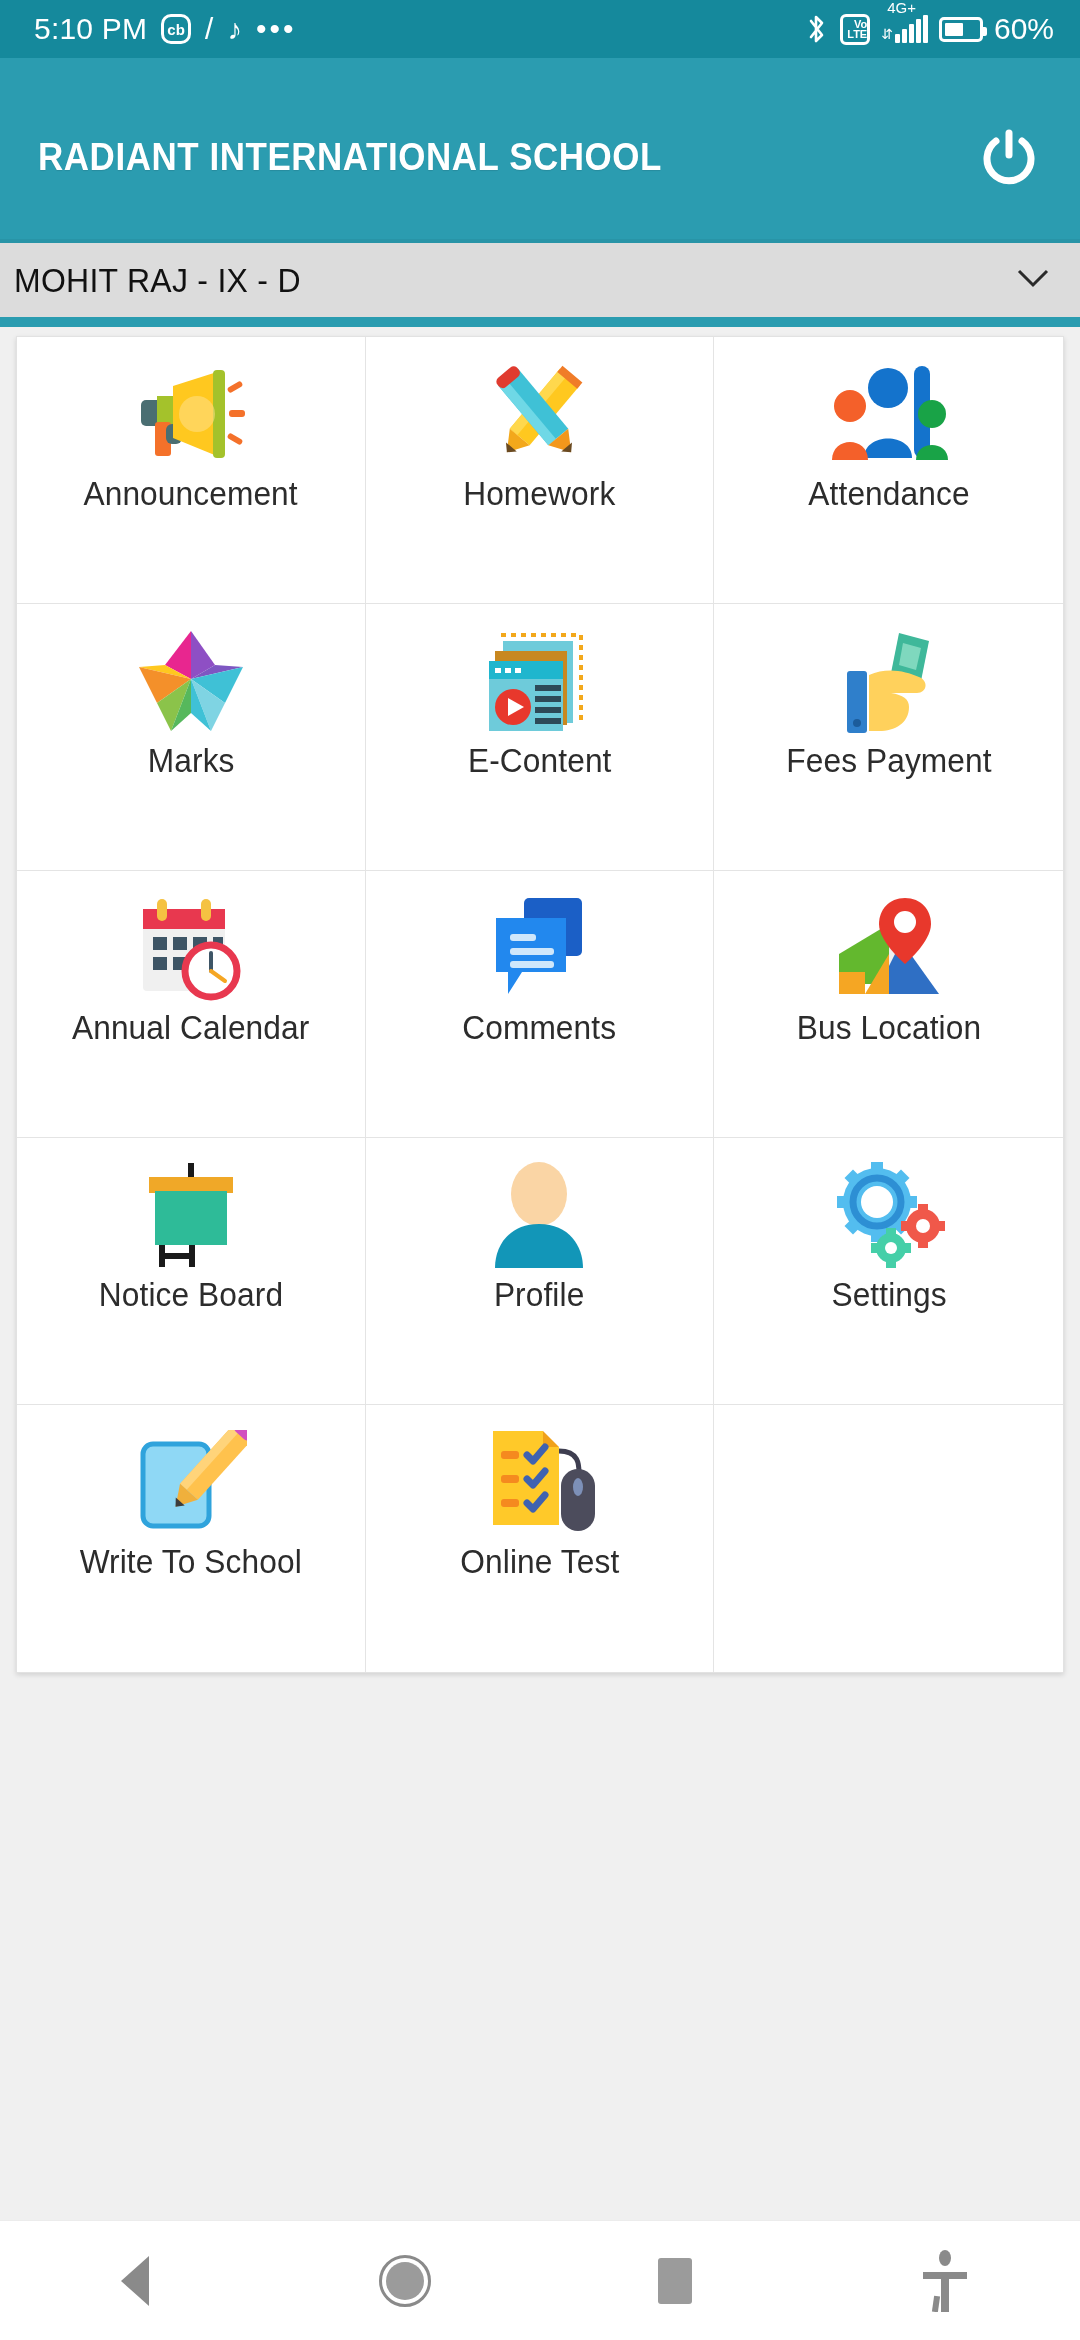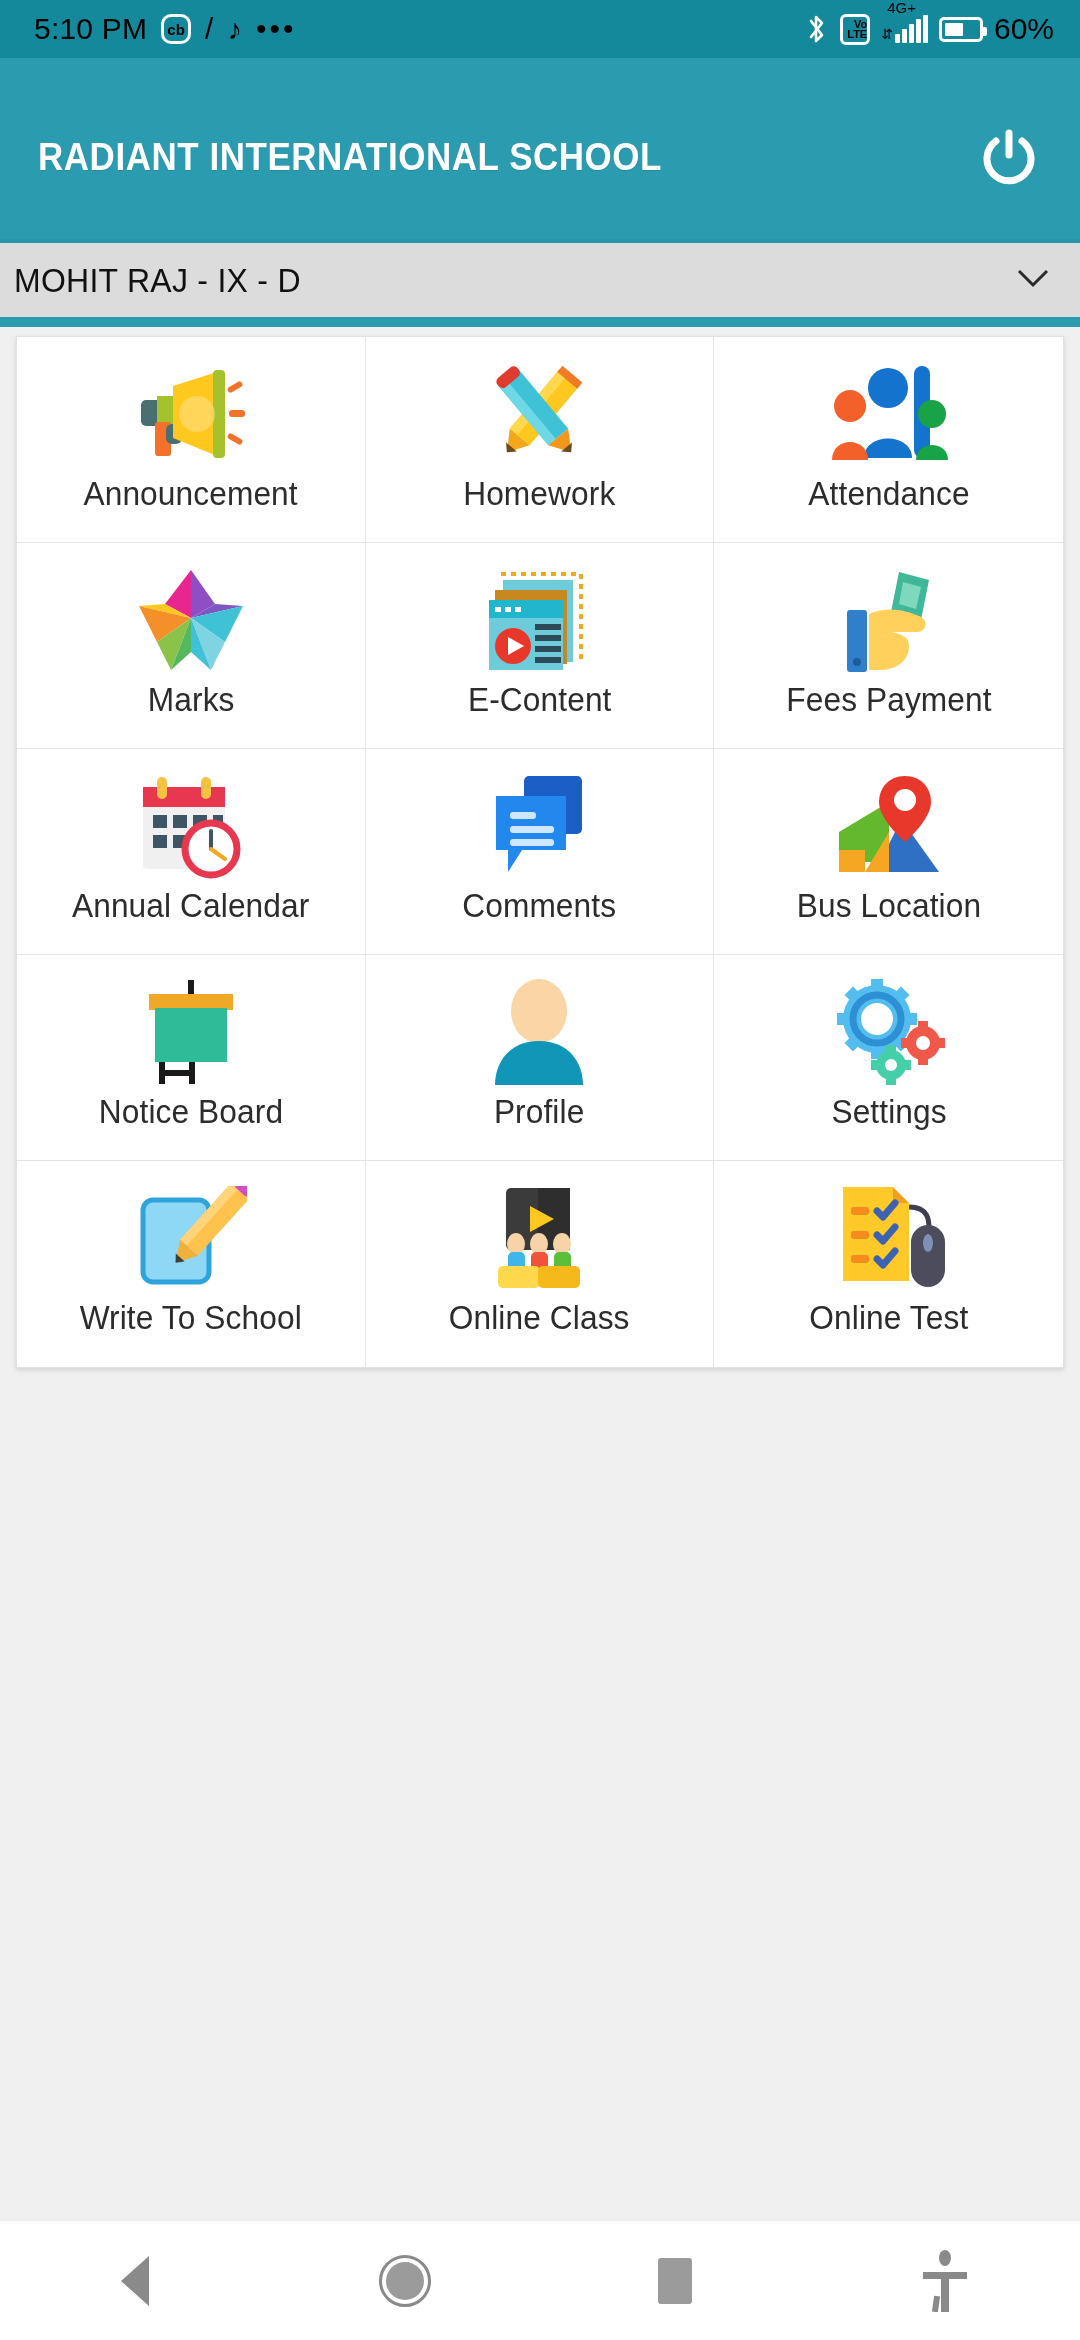--- a/index.html
+++ b/index.html
@@ -6,21 +6,21 @@
   html, body {
     width: 1080px; height: 2340px;
     font-family: "Liberation Sans", sans-serif;
     background: #ffffff;
     overflow: hidden;
   }
   #screen { position: relative; width: 1080px; height: 2340px; background: #f0f0f0; }
 
   
   .statusbar {
-    height: 58px; background: #15899C; color: #000000;
+    height: 58px; background: #15899C; color: #ffffff;
     display: flex; align-items: center; justify-content: space-between;
     padding: 0 26px 0 34px;
   }
   .sb-left { display: flex; align-items: center; gap: 14px; }
   .sb-right { display: flex; align-items: center; gap: 11px; }
   .sb-time { font-size: 30px; font-weight: 400; letter-spacing: .2px; }
   .sb-ico { display: flex; align-items: center; justify-content: center; }
   .cb-badge {
     width: 30px; height: 30px; border: 3px solid #fff; border-radius: 10px;
     font-size: 15px; font-weight: 700; display: flex; align-items: center; justify-content: center;
@@ -76,21 +76,21 @@
 
   
   .grid-wrap { padding: 9px 16px 0 16px; background: #F0F0F0; }
   .grid-card {
     background: #ffffff;
     border: 1px solid #E2E2E2;
     box-shadow: 0 2px 5px rgba(0,0,0,.13);
     display: grid; grid-template-columns: repeat(3, 1fr);
   }
   .tile {
-    height: 206px; background: #fff;
+    height: 267px; background: #fff;
     border-right: 1px solid #E4E4E4; border-bottom: 1px solid #E4E4E4;
     display: flex; flex-direction: column; align-items: center; justify-content: flex-start;
     padding-top: 18px;
   }
   .tile:nth-child(3n) { border-right: none; }
   .tile:nth-child(n+13) { border-bottom: none; }
   .tile-icon { height: 118px; display: flex; align-items: center; justify-content: center; }
   .tile-label { font-size: 33px; color: #2c2c2c; margin-top: 2px; transform: scaleX(.96); letter-spacing: .1px; }
 
   
@@ -411,40 +411,20 @@
               <rect x="58" y="-12" width="9" height="80" fill="#FFD47A"></rect>
               <rect x="58" y="-24" width="24" height="16" rx="7" fill="#D14FC0"></rect>
               <polygon points="58,68 82,68 70,88" fill="#F0B03C"></polygon>
               <polygon points="64,81 76,81 70,88" fill="#3D3D3D"></polygon>
             </g>
           </svg>
         </div>
         <div class="tile-label">Write To School</div>
       </div>
 
-      <div class="tile">
-        <div class="tile-icon">
-          <svg width="110" height="104" viewBox="0 0 110 104">
-            <rect x="22" y="2" width="64" height="62" rx="5" fill="#3B3B3B"></rect>
-            <rect x="54" y="2" width="32" height="62" fill="#2E2E2E"></rect>
-            <polygon points="46,20 70,33 46,46" fill="#FFC81F"></polygon>
-            <g>
-              <ellipse cx="32" cy="58" rx="9" ry="11" fill="#F7D3A8"></ellipse>
-              <rect x="24" y="66" width="17" height="22" rx="5" fill="#3FB6E8"></rect>
-              <ellipse cx="55" cy="58" rx="9" ry="11" fill="#F7D3A8"></ellipse>
-              <rect x="47" y="66" width="17" height="22" rx="5" fill="#F0533A"></rect>
-              <ellipse cx="78" cy="58" rx="9" ry="11" fill="#F7D3A8"></ellipse>
-              <rect x="70" y="66" width="17" height="22" rx="5" fill="#5CBF3C"></rect>
-            </g>
-            <rect x="14" y="80" width="42" height="22" rx="5" fill="#FFD84D"></rect>
-            <rect x="54" y="80" width="42" height="22" rx="5" fill="#F5B91C"></rect>
-          </svg>
-        </div>
-        <div class="tile-label">Online Class</div>
-      </div>
 
       <div class="tile">
         <div class="tile-icon">
           <svg width="112" height="106" viewBox="0 0 112 106">
             <path d="M10 2 L60 2 L60 96 L10 96 Z" fill="#FFC929"></path>
             <polygon points="60,2 76,18 60,18" fill="#F0A11A"></polygon>
             <rect x="60" y="18" width="16" height="78" fill="#FFC929"></rect>
             <g fill="#F58A1F">
                 <rect x="18" y="22" width="18" height="8" rx="3"></rect>
                 <rect x="18" y="46" width="18" height="8" rx="3"></rect>

